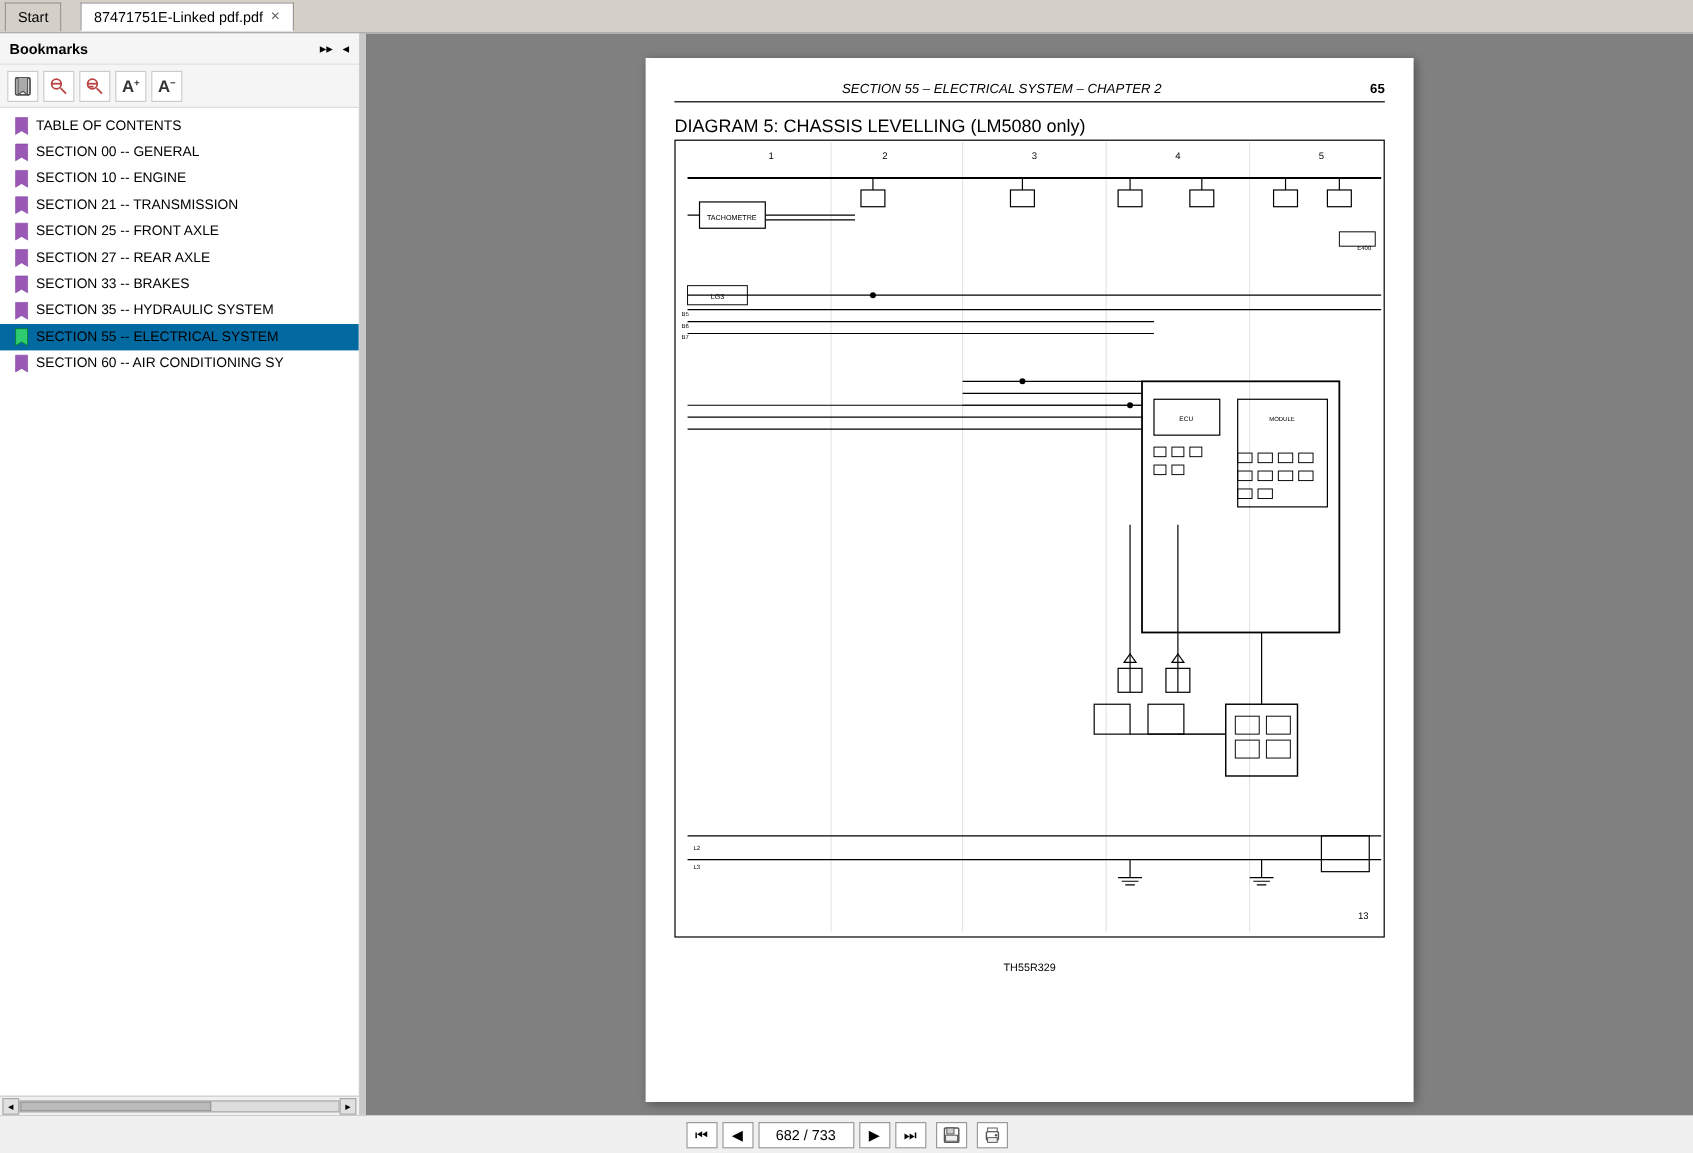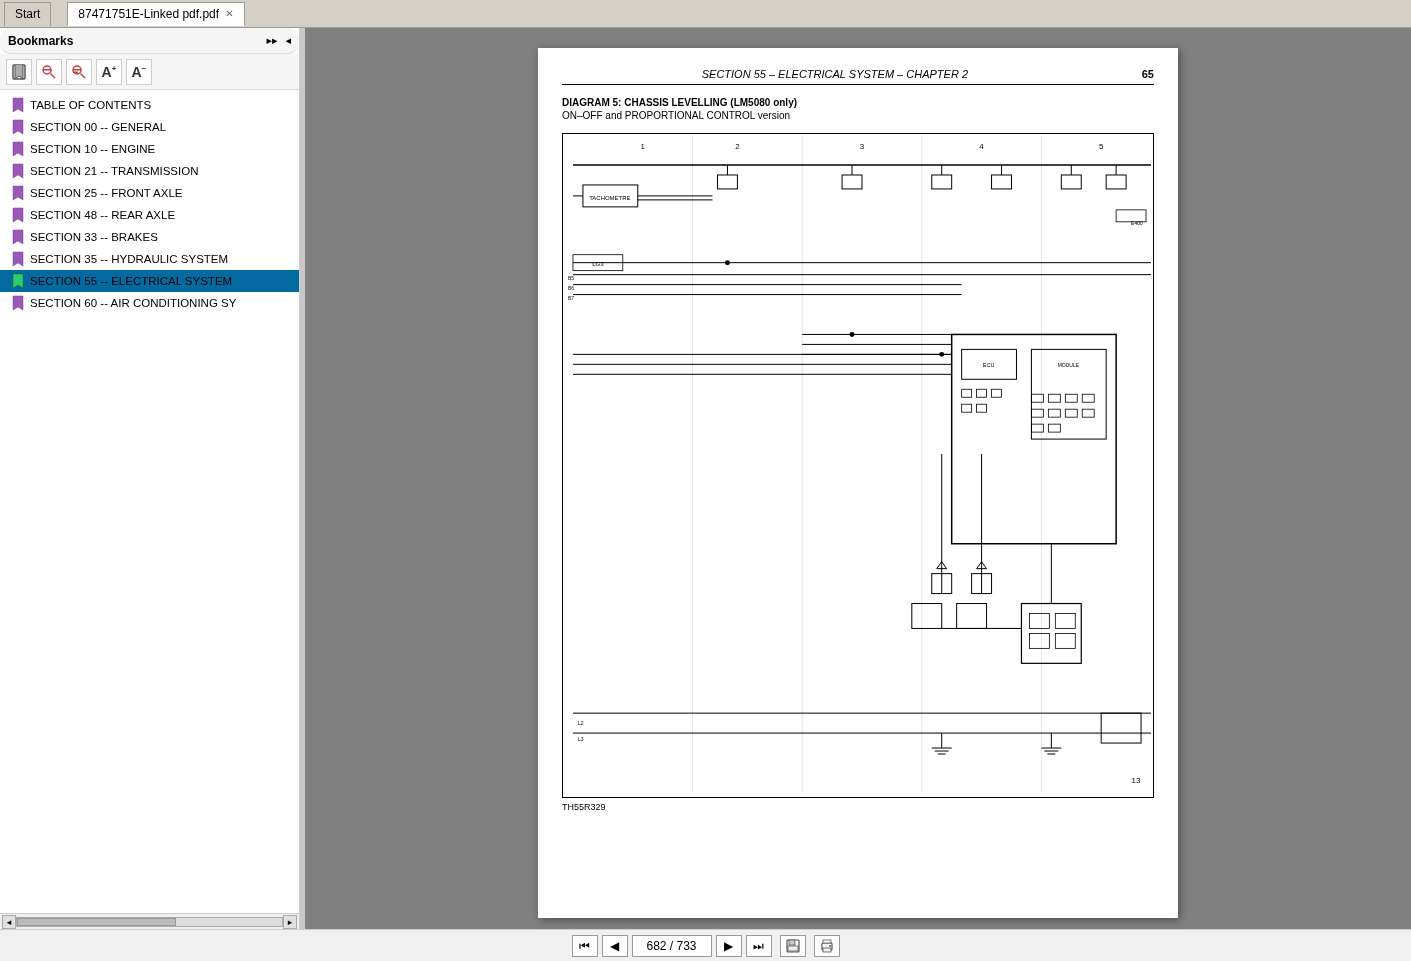--- a/index.html
+++ b/index.html
@@ -55,21 +55,20 @@
     }
 
     .sidebar-header {
       display: flex;
       align-items: center;
       justify-content: space-between;
       padding: 4px 8px;
       border-bottom: 1px solid #ddd;
       background: #f5f5f5;
       height: 26px;
-      border-radius: 11px;
     }
     .sidebar-title {
       font-weight: bold;
       font-size: 12px;
     }
     .sidebar-header-icons {
       display: flex;
       gap: 4px;
     }
 
@@ -149,40 +148,40 @@
       text-align: center;
       flex: 1;
     }
     .pdf-page-num {
       font-size: 11px;
       font-weight: bold;
       padding-left: 34px;
     }
 
     .pdf-diagram-title {
-      font-size: 10px;
-      font-weight: bold;
+      font-size: 15px;
+      font-weight: normal;
       margin-bottom: 2px;
     }
     .pdf-diagram-subtitle {
       font-size: 10px;
       margin-bottom: 12px;
     }
 
     .pdf-diagram-container {
       width: 100%;
       border: 1px solid #000;
       position: relative;
       min-height: 660px;
     }
 
     .pdf-footer-ref {
       font-size: 9px;
-      margin-top: 4px;
-      text-align: left;
+      margin-top: 20px;
+      text-align: center;
     }
     .pdf-footer-code {
       font-size: 9px;
       text-align: center;
       margin-top: 20px;
     }
 
     
     .bottom-toolbar {
       height: 32px;
@@ -352,21 +351,21 @@
         <div class="toc-item">
           <svg width="12" height="16" viewBox="0 0 12 16" style="margin-right: 6px; flex-shrink: 0;">
             <path d="M1 1 L11 1 L11 15 L6 12 L1 15 Z" fill="#9b59b6" stroke="#7a3fa0" stroke-width="0.5"></path>
           </svg>
           <span>SECTION 25 -- FRONT AXLE</span>
         </div>
         <div class="toc-item">
           <svg width="12" height="16" viewBox="0 0 12 16" style="margin-right: 6px; flex-shrink: 0;">
             <path d="M1 1 L11 1 L11 15 L6 12 L1 15 Z" fill="#9b59b6" stroke="#7a3fa0" stroke-width="0.5"></path>
           </svg>
-          <span>SECTION 48 -- REAR AXLE</span>
+          <span>SECTION 27 -- REAR AXLE</span>
         </div>
         <div class="toc-item">
           <svg width="12" height="16" viewBox="0 0 12 16" style="margin-right: 6px; flex-shrink: 0;">
             <path d="M1 1 L11 1 L11 15 L6 12 L1 15 Z" fill="#9b59b6" stroke="#7a3fa0" stroke-width="0.5"></path>
           </svg>
           <span>SECTION 33 -- BRAKES</span>
         </div>
         <div class="toc-item">
           <svg width="12" height="16" viewBox="0 0 12 16" style="margin-right: 6px; flex-shrink: 0;">
             <path d="M1 1 L11 1 L11 15 L6 12 L1 15 Z" fill="#9b59b6" stroke="#7a3fa0" stroke-width="0.5"></path>
@@ -399,21 +398,20 @@
   <div class="resize-handle"></div>
 
   <div class="content-area">
     <div class="pdf-page">
       <div class="pdf-header">
         <div class="pdf-header-title">SECTION 55 – ELECTRICAL SYSTEM – CHAPTER 2</div>
         <div class="pdf-page-num">65</div>
       </div>
 
       <div class="pdf-diagram-title">DIAGRAM 5: CHASSIS LEVELLING (LM5080 only)</div>
-      <div class="pdf-diagram-subtitle">ON–OFF and PROPORTIONAL CONTROL version</div>
 
       <div class="pdf-diagram-container">
         
         <svg width="100%" height="660" viewBox="0 0 592 660" xmlns="http://www.w3.org/2000/svg">
 
           <text x="80" y="14" font-size="8" text-anchor="middle" fill="#000">1</text>
           <text x="175" y="14" font-size="8" text-anchor="middle" fill="#000">2</text>
           <text x="300" y="14" font-size="8" text-anchor="middle" fill="#000">3</text>
           <text x="420" y="14" font-size="8" text-anchor="middle" fill="#000">4</text>
           <text x="540" y="14" font-size="8" text-anchor="middle" fill="#000">5</text>

